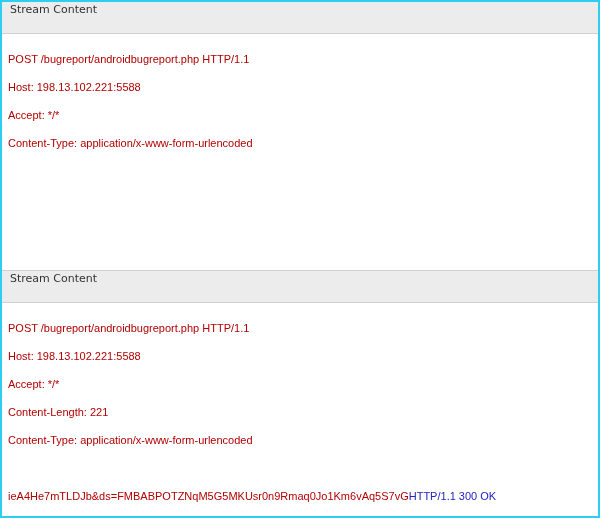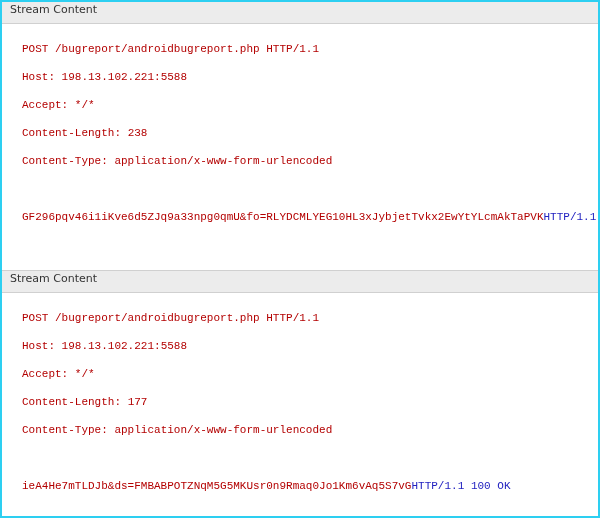--- a/index.html
+++ b/index.html
@@ -24,39 +24,39 @@
   .pane {
     display: flex;
     flex-direction: column;
   }
   .pane.top { height: 268px; }
   .pane.bottom { height: 246px; border-top: 1px solid #d0d0d0; }
 
   
   .pane-header {
     position: relative;
-    height: 22px;
+    height: 32px;
     background: #ececec;
     border-bottom: 1px solid #d0d0d0;
     font-size: 11px;
     color: #333;
   }
   .pane-header .title {
     position: absolute;
     left: 6px;
     top: 1px;
     padding: 0 2px;
     color: #333;
   }
 
   .content {
     flex: 1;
     overflow: hidden;
-    padding: 4px 20px;
-    font-family: Liberation Mono, monospace;
+    padding: 4px 6px;
+    font-family: Liberation Sans, sans-serif;
     font-size: 11px;
     line-height: 14px;
     white-space: pre;
     color: #0b0b0b;
   }
 
   .req   { color: #b30000; }
   .body  { color: #2222c0; }
 
   .line { display: block; }
@@ -67,24 +67,22 @@
 <div class="outer">
 
   <div class="pane top">
     <div class="pane-header">
       <span class="title">Stream Content</span>
     </div>
     <div class="content">
 <span class="line req">POST /bugreport/androidbugreport.php HTTP/1.1</span>
 <span class="line"><span class="req">Host</span><span class="req">: </span><span class="req">198.13.102.221:5588</span></span>
 <span class="line"><span class="req">Accept</span><span class="req">: </span><span class="req">*/*</span></span>
-<span class="line"><span class="req">Content-Length</span><span class="req">: </span><span class="req">238</span></span>
 <span class="line"><span class="req">Content-Type</span><span class="req">: </span><span class="req">application/x-www-form-urlencoded</span></span>
 <span class="line">&nbsp;</span>
-<span class="line"><span class="req">GF296pqv46i1iKve6d5ZJq9a33npg0qmU&amp;fo=RLYDCMLYEG10HL3xJybjetTvkx2EwYtYLcmAkTaPVK</span><span class="body">HTTP/1.1</span></span>
 
 
 
 
 
 
 
 
 
 
@@ -95,24 +93,24 @@
   </div>
 
   <div class="pane bottom">
     <div class="pane-header">
       <span class="title">Stream Content</span>
     </div>
     <div class="content">
 <span class="line req">POST /bugreport/androidbugreport.php HTTP/1.1</span>
 <span class="line"><span class="req">Host</span><span class="req">: </span><span class="req">198.13.102.221:5588</span></span>
 <span class="line"><span class="req">Accept</span><span class="req">: </span><span class="req">*/*</span></span>
-<span class="line"><span class="req">Content-Length</span><span class="req">: </span><span class="req">177</span></span>
+<span class="line"><span class="req">Content-Length</span><span class="req">: </span><span class="req">221</span></span>
 <span class="line"><span class="req">Content-Type</span><span class="req">: </span><span class="req">application/x-www-form-urlencoded</span></span>
 <span class="line">&nbsp;</span>
-<span class="line"><span class="req">ieA4He7mTLDJb&amp;ds=FMBABPOTZNqM5G5MKUsr0n9Rmaq0Jo1Km6vAq5S7vG</span><span class="body">HTTP/1.1 100 OK</span></span>
+<span class="line"><span class="req">ieA4He7mTLDJb&amp;ds=FMBABPOTZNqM5G5MKUsr0n9Rmaq0Jo1Km6vAq5S7vG</span><span class="body">HTTP/1.1 300 OK</span></span>
 
 
 
 
 
 
 
 
 
 

